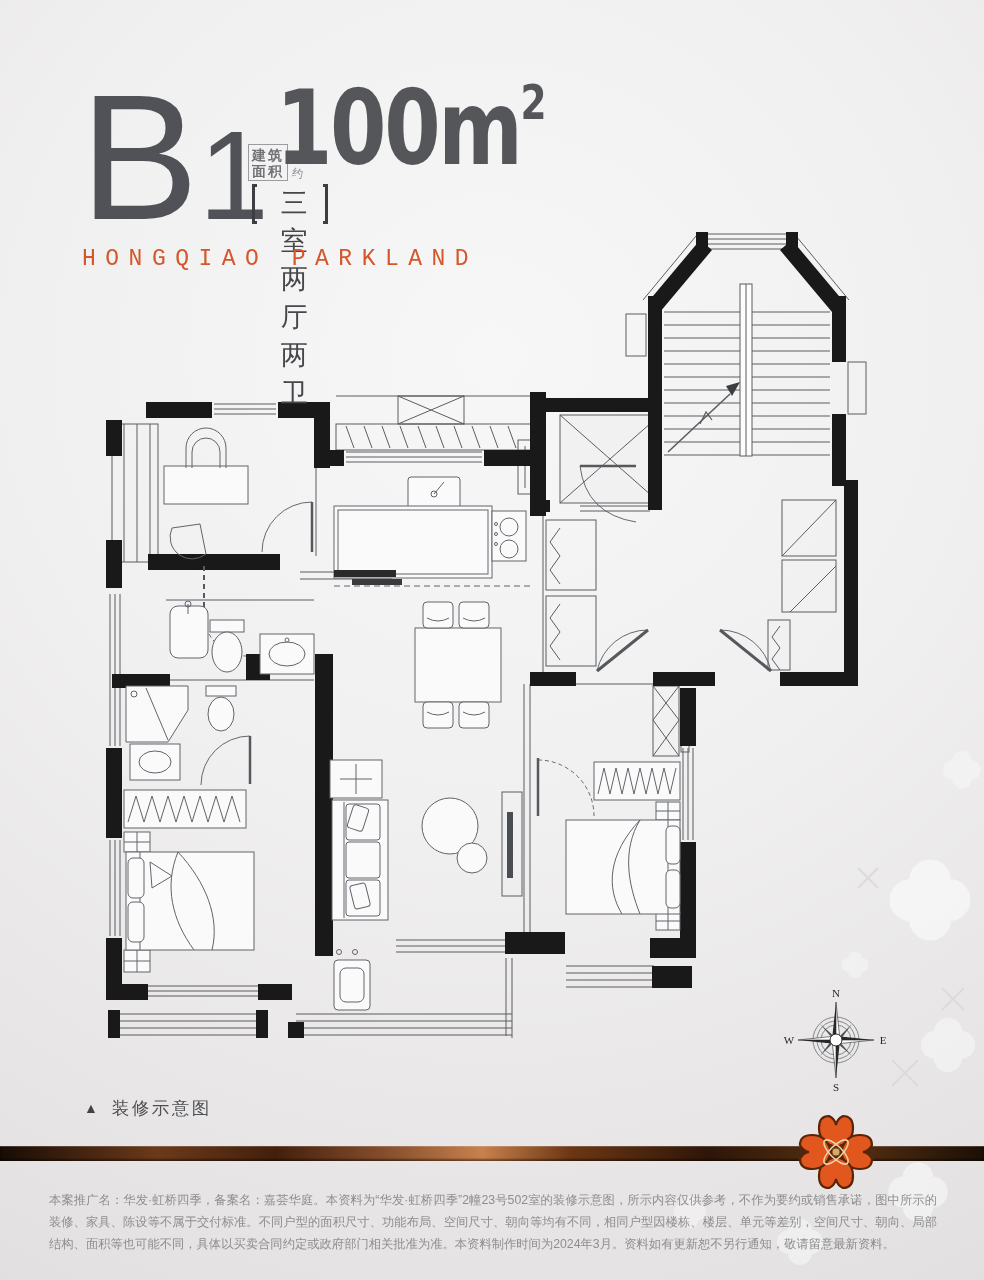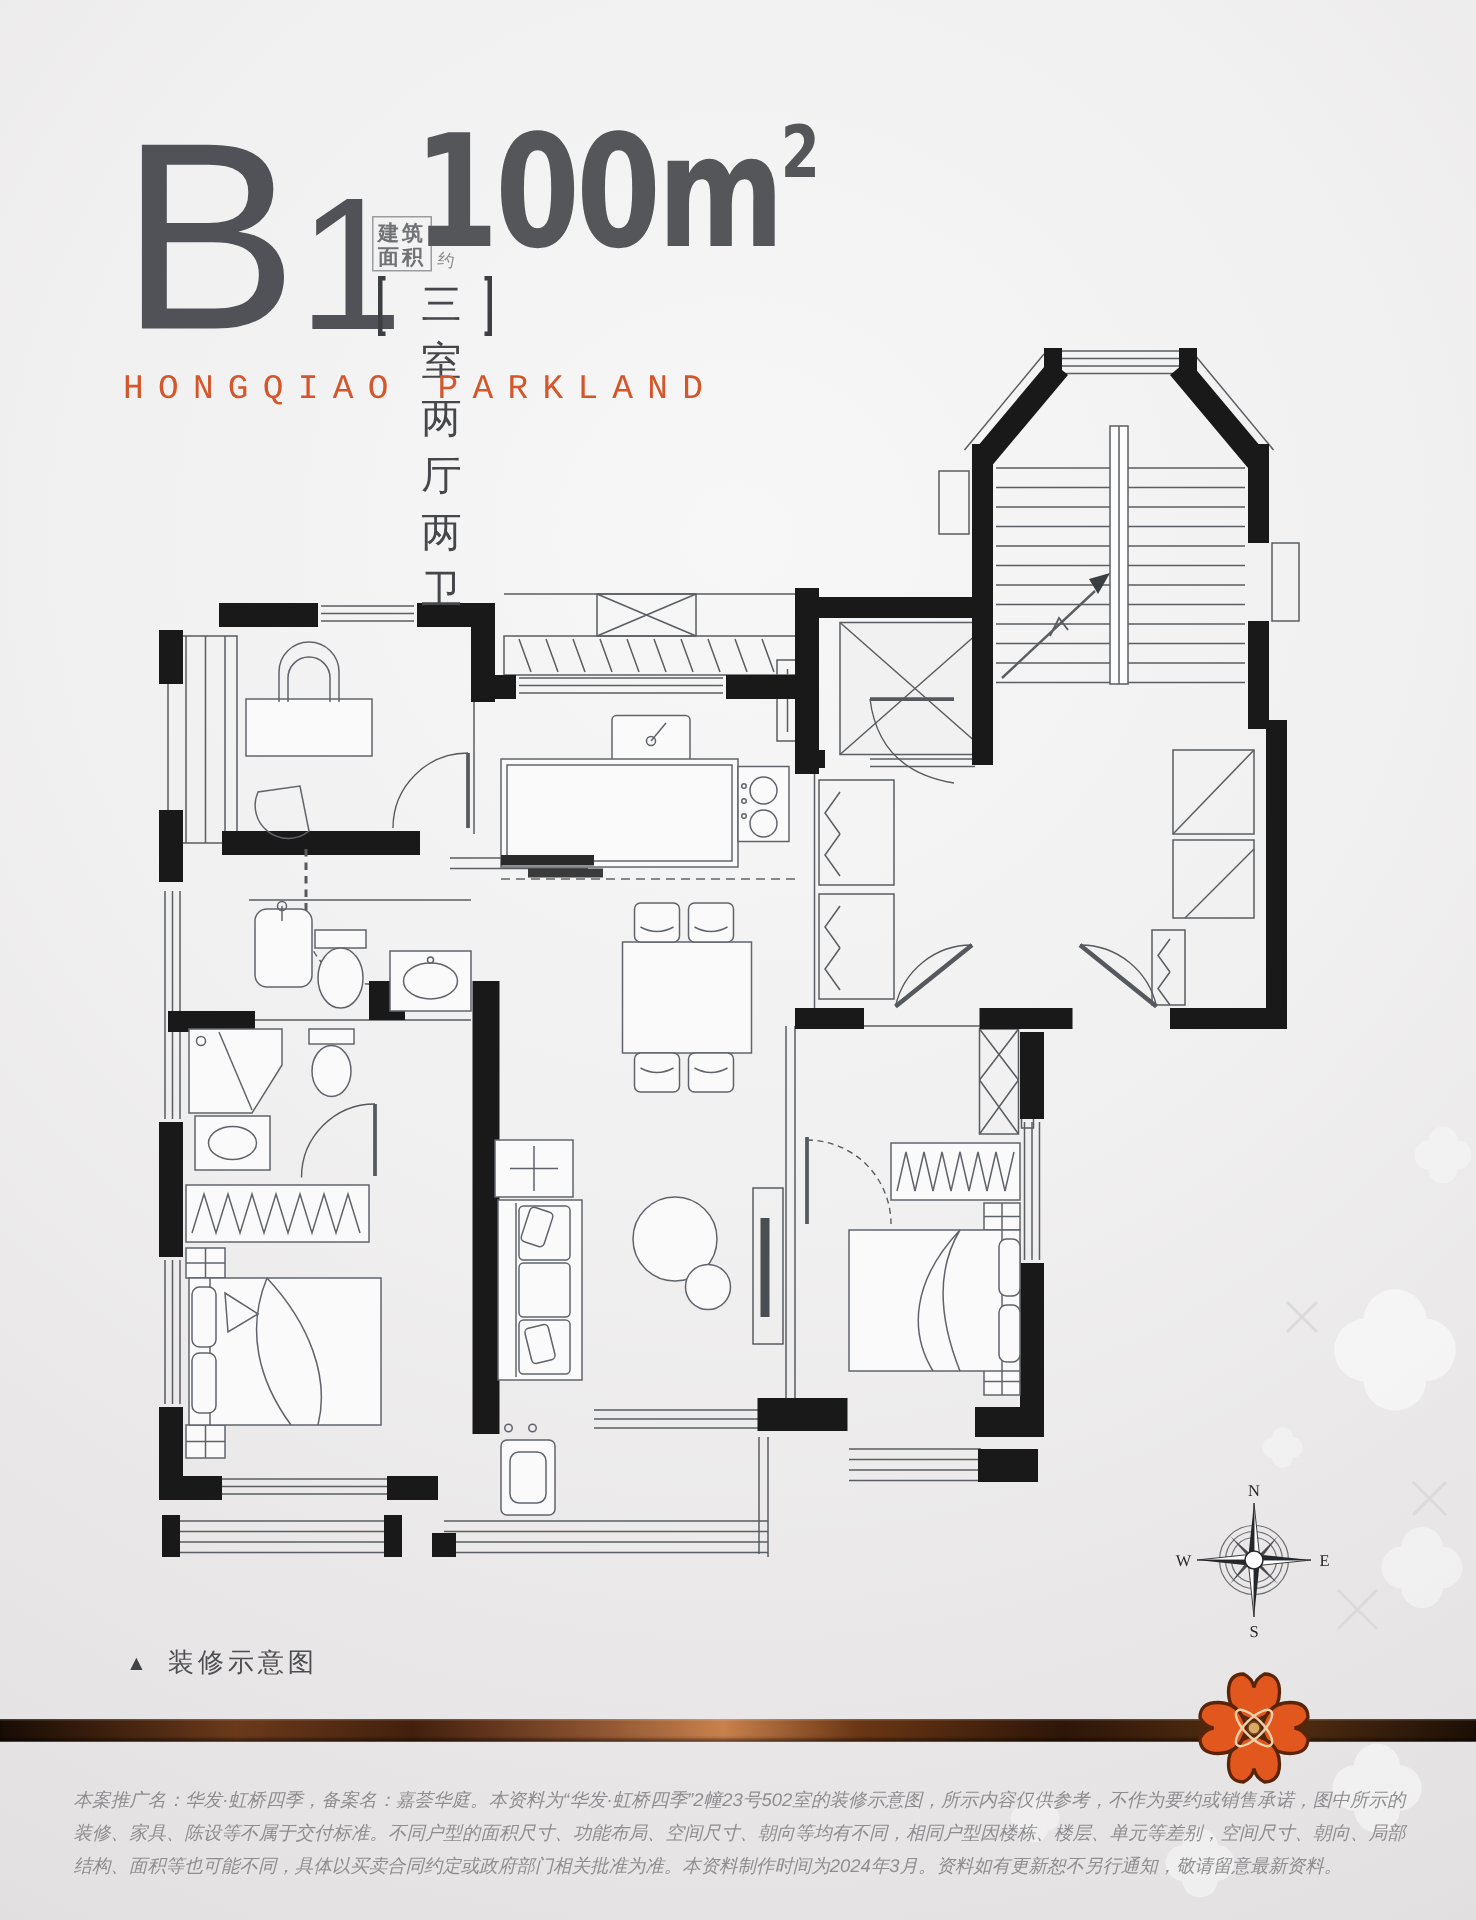--- a/index.html
+++ b/index.html
@@ -28,21 +28,21 @@
     font-size:23px;letter-spacing:9.5px;color:#d4562a;font-weight:500;white-space:nowrap;}
   
   .cap{position:absolute;left:84px;top:1096px;display:flex;align-items:center;color:#4e4f52;}
   .cap .tri{font-size:14px;margin-right:14px;color:#424346;}
   .cap .t{font-size:17.5px;letter-spacing:2.5px;}
   
   .band{position:absolute;left:0;top:1146px;width:984px;height:15px;
     background:linear-gradient(90deg,#170c05 0%,#3d200e 7%,#6b3a1b 16%,#43200d 28%,#8a5230 40%,#c8814d 49%,#6b3715 58%,#2e1608 72%,#573113 86%,#1c0f06 100%);
     box-shadow:inset 0 1px 0 rgba(255,255,255,.18), inset 0 -2px 2px rgba(0,0,0,.45);}
   .foot{position:absolute;left:49px;top:1190px;width:888px;font-size:12.3px;line-height:1.78;
-    color:#8e8e90;text-align:justify;font-style:italic;}
+    color:#8e8e90;text-align:justify;}
   .logo{position:absolute;left:788px;top:1104px;}
   .compass{position:absolute;left:782px;top:986px;}
   .planwrap{position:absolute;left:0;top:0;}
   svg text{font-family:"Liberation Serif",serif;}
 </style>
 </head>
 <body>
 
 <div class="page">
 

